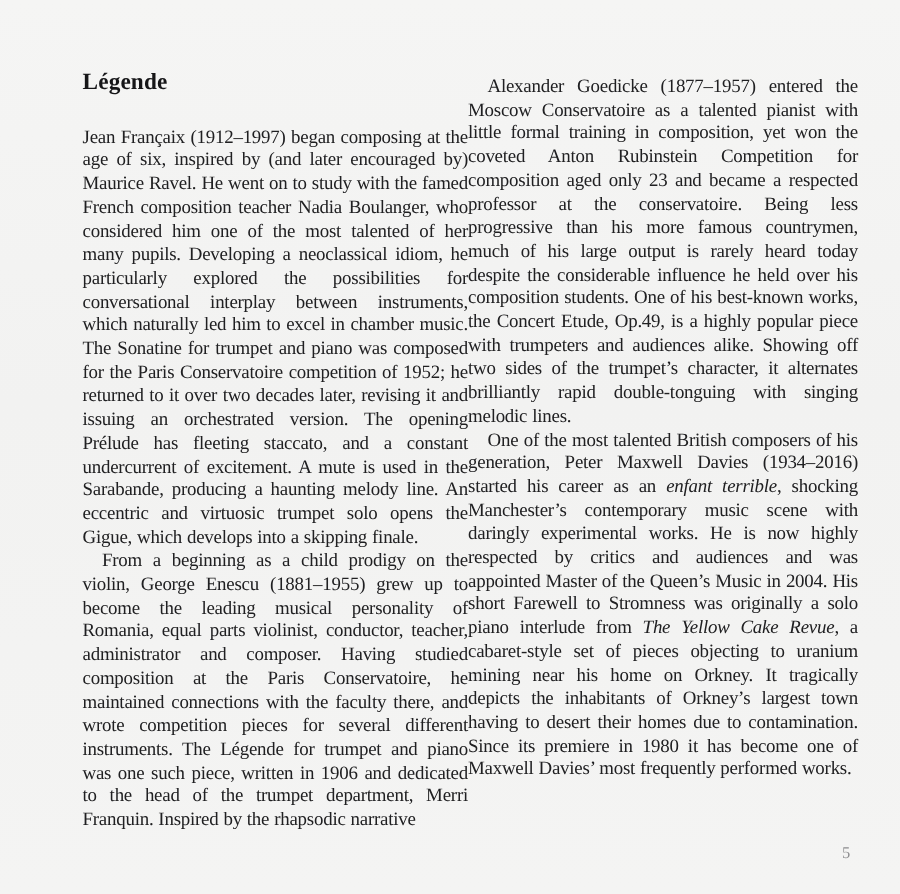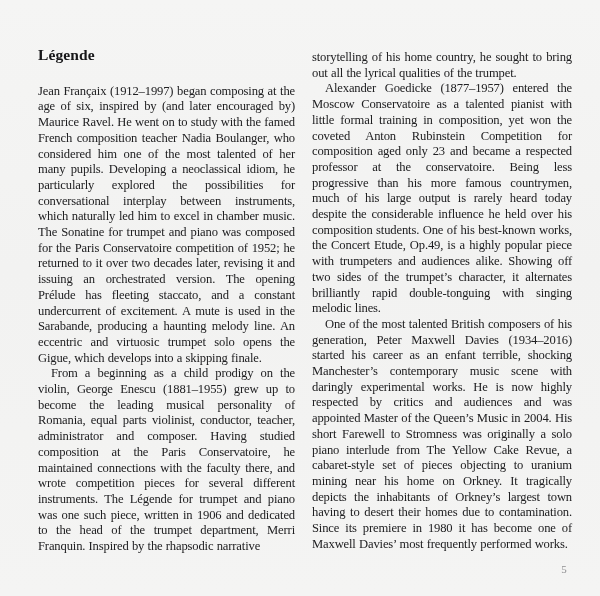--- a/index.html
+++ b/index.html
@@ -20,21 +20,21 @@
   }
   .col {
     position: absolute;
     text-align: justify;
     font-size: 12.6px;
     line-height: 15.7px;
     letter-spacing: -0.15px;
     word-spacing: 0.3px;
   }
   .col-left {
-    left: 38px;
+    left: 55px;
     top: 47px;
     width: 257px;
   }
   .col-right {
     left: 312px;
     top: 50px;
     width: 260px;
   }
   .title {
     font-size: 15.5px;
@@ -44,21 +44,21 @@
     text-align: left;
     letter-spacing: 0.1px;
   }
   .para {
     margin: 0;
   }
   .para.indent {
     text-indent: 13px;
   }
   .b { font-weight: normal; }
-  .i { }
+  .i { font-style: italic; }
   .page-number {
     position: absolute;
     right: 33px;
     top: 563px;
     font-size: 11px;
     color: #8e8e90;
     letter-spacing: 0.2px;
   }
 </style>
 </head>
@@ -69,21 +69,20 @@
   <div class="col col-left">
     <h1 class="title">Légende</h1>
     <div>
         <p class="para"><span class="b">Jean Françaix</span><span> (1912–1997) began composing at the age of six, inspired by (and later encouraged by) Maurice Ravel. He went on to study with the famed French composition teacher Nadia Boulanger, who considered him one of the most talented of her many pupils. Developing a neoclassical idiom, he particularly explored the possibilities for conversational interplay between instruments, which naturally led him to excel in chamber music. The </span><span class="b">Sonatine</span><span> for trumpet and piano was composed for the Paris Conservatoire competition of 1952; he returned to it over two decades later, revising it and issuing an orchestrated version. The opening Prélude has fleeting staccato, and a constant undercurrent of excitement. A mute is used in the Sarabande, producing a haunting melody line. An eccentric and virtuosic trumpet solo opens the Gigue, which develops into a skipping finale.</span></p>
         <p class="para indent"><span>From a beginning as a child prodigy on the violin, </span><span class="b">George Enescu</span><span> (1881–1955) grew up to become the leading musical personality of Romania, equal parts violinist, conductor, teacher, administrator and composer. Having studied composition at the Paris Conservatoire, he maintained connections with the faculty there, and wrote competition pieces for several different instruments. The </span><span class="b">Légende</span><span> for trumpet and piano was one such piece, written in 1906 and dedicated to the head of the trumpet department, Merri Franquin. Inspired by the rhapsodic narrative</span></p>
       </div>
   </div>
 
   <div class="col col-right">
     <div>
-        <p class="para"><span>storytelling of his home country, he sought to bring out all the lyrical qualities of the trumpet.</span></p>
         <p class="para indent"><span class="b">Alexander Goedicke</span><span> (1877–1957) entered the Moscow Conservatoire as a talented pianist with little formal training in composition, yet won the coveted Anton Rubinstein Competition for composition aged only 23 and became a respected professor at the conservatoire. Being less progressive than his more famous countrymen, much of his large output is rarely heard today despite the considerable influence he held over his composition students. One of his best-known works, the </span><span class="b">Concert Etude, Op.49</span><span>, is a highly popular piece with trumpeters and audiences alike. Showing off two sides of the trumpet’s character, it alternates brilliantly rapid double-tonguing with singing melodic lines.</span></p>
         <p class="para indent"><span>One of the most talented British composers of his generation, </span><span class="b">Peter Maxwell Davies</span><span> (1934–2016) started his career as an </span><span class="i">enfant terrible</span><span>, shocking Manchester’s contemporary music scene with daringly experimental works. He is now highly respected by critics and audiences and was appointed Master of the Queen’s Music in 2004. His short </span><span class="b">Farewell to Stromness</span><span> was originally a solo piano interlude from </span><span class="i">The Yellow Cake Revue</span><span>, a cabaret-style set of pieces objecting to uranium mining near his home on Orkney. It tragically depicts the inhabitants of Orkney’s largest town having to desert their homes due to contamination. Since its premiere in 1980 it has become one of Maxwell Davies’ most frequently performed works.</span></p>
       </div>
   </div>
 
   <div class="page-number">5</div>
 
 </div>
 
 </body></html>

